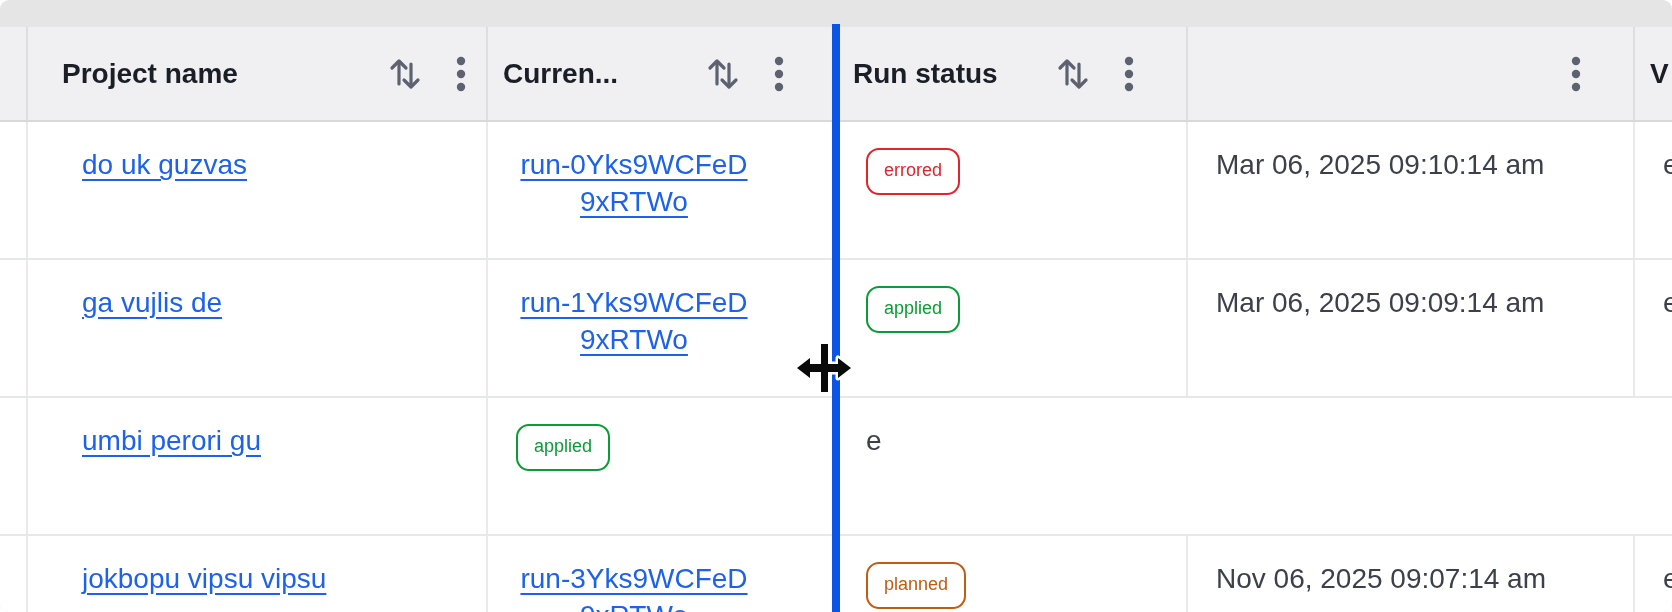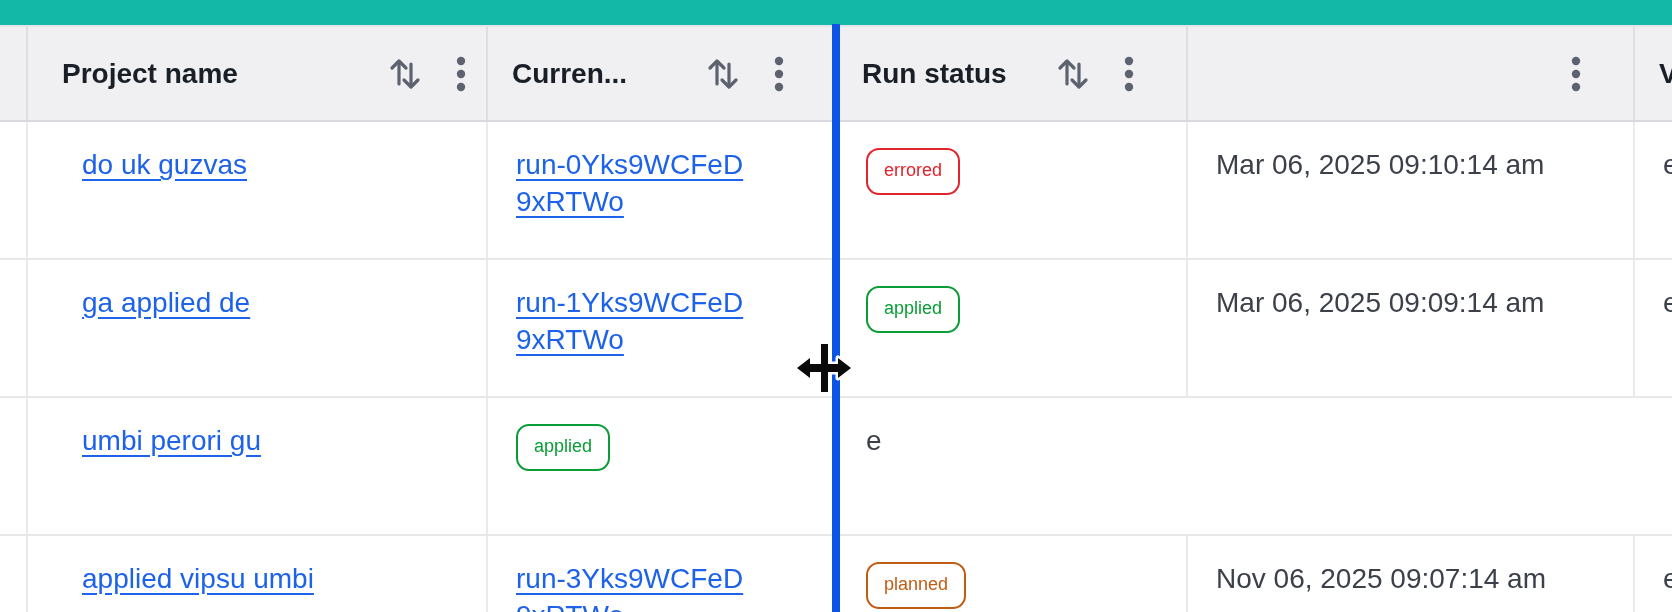--- a/index.html
+++ b/index.html
@@ -1,36 +1,37 @@
 <!DOCTYPE html>
 <html><head>
 <meta charset="utf-8">
 <style>
   html,body{margin:0;padding:0;background:#fff;}
   .screen{
-    position:relative;width:1672px;height:612px;overflow:hidden;background:#14b8a6;
+    position:relative;width:1672px;height:612px;overflow:hidden;background:#e5e5e5;
     font-family:"Liberation Sans", sans-serif;
+    border-radius:9px;
   }
   .tbl{position:absolute;top:25px;left:0;width:1880px;border-top:2px solid #e4e5e8;}
   .tr{display:grid;grid-template-columns:28px 460px 350px 350px 447px 245px;}
   .thead{height:93px;background:#f0f0f2;border-bottom:2px solid #d8d9dc;}
   .tr.body{height:138px;box-sizing:border-box;border-bottom:2px solid #e7e8ea;background:#fff;}
   .th,.td{box-sizing:border-box;border-right:2px solid #dddee1;}
   .td{border-right-color:#e9eaec;}
-  .th{display:flex;align-items:center;padding-left:24px;padding-right:52px;overflow:hidden;}
+  .th{display:flex;align-items:center;padding-left:15px;padding-right:52px;overflow:hidden;}
   .th.c0,.td.c0{padding:0;}
   .th.c1{padding-left:34px;padding-right:20px;}
   .th.c5,.td.c5{border-right:none;}
   .th-label{font-size:28px;font-weight:700;color:#1a1e26;white-space:nowrap;}
   .th-icons{margin-left:auto;display:flex;align-items:center;gap:34px;flex:none;}
   .icon-btn{display:flex;align-items:center;justify-content:center;background:none;border:none;padding:0;cursor:pointer;}
   .td{padding:24px 28px 0 28px;font-size:28px;line-height:37px;color:#3c404a;}
   .td.c1{padding-left:34px;margin-left:20px;}
   a.cell-link{color:#1d62ea;text-decoration:underline;text-underline-offset:5px;}
-  .run-link{display:inline-block;max-width:236px;word-break:break-all;}
+  .run-link{display:inline-block;max-width:236px;word-break:break-all;text-align:center;}
   .badge{
     display:inline-block;margin-top:2px;padding:4px 16px 6px;border:2.5px solid;border-radius:13px;
     font-size:18px;line-height:33px;background:#fff;white-space:nowrap;
   }
   .resize-line{position:absolute;left:832px;top:24px;width:8px;height:588px;background:#0c55e4;z-index:5;}
   .resize-cursor{position:absolute;left:795px;top:343px;z-index:6;}
 </style>
 </head>
 <body>
 
@@ -136,21 +137,21 @@
         <span>Mar 06, 2025 09:10:14 am</span>
       </div>
       <div class="td c5">
         <span>e</span>
       </div>
     </div>
 
     <div class="tr body">
       <div class="td c0"></div>
       <div class="td c1">
-        <a href="#" class="cell-link">ga applied de</a>
+        <a href="#" class="cell-link">ga vujlis de</a>
       </div>
       <div class="td c2">
         <a href="#" class="cell-link run-link">run-1Yks9WCFeD9xRTWo</a>
       </div>
       <div class="td c3">
         <span class="badge" style="color: rgb(10, 156, 54); border-color: rgb(10, 156, 54);">applied</span>
       </div>
       <div class="td c4">
         <span>Mar 06, 2025 09:09:14 am</span>
       </div>
@@ -168,21 +169,21 @@
         <span class="badge" style="color: rgb(10, 156, 54); border-color: rgb(10, 156, 54);">applied</span>
       </div>
       <div class="td c5">
         <span>e</span>
       </div>
     </div>
 
     <div class="tr body">
       <div class="td c0"></div>
       <div class="td c1">
-        <a href="#" class="cell-link">applied vipsu umbi</a>
+        <a href="#" class="cell-link">jokbopu vipsu vipsu</a>
       </div>
       <div class="td c2">
         <a href="#" class="cell-link run-link">run-3Yks9WCFeD9xRTWo</a>
       </div>
       <div class="td c3">
         <span class="badge" style="color: rgb(192, 93, 21); border-color: rgb(192, 93, 21);">planned</span>
       </div>
       <div class="td c4">
         <span>Nov 06, 2025 09:07:14 am</span>
       </div>

